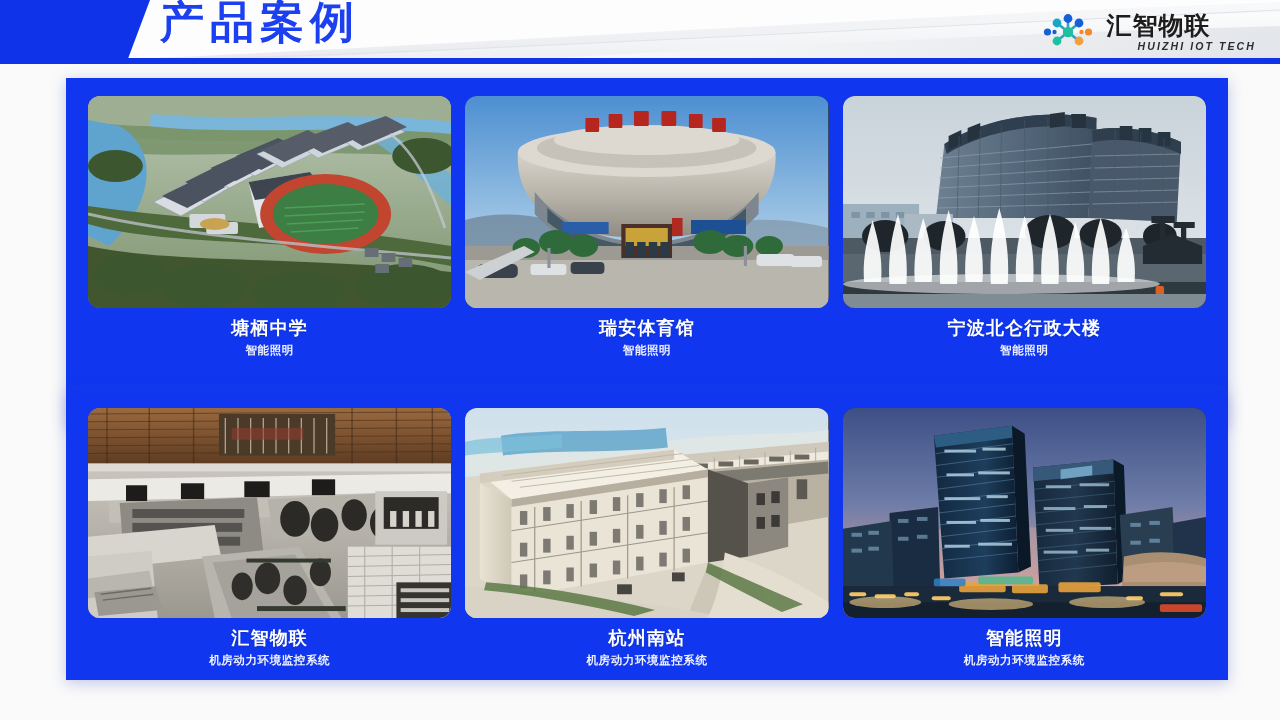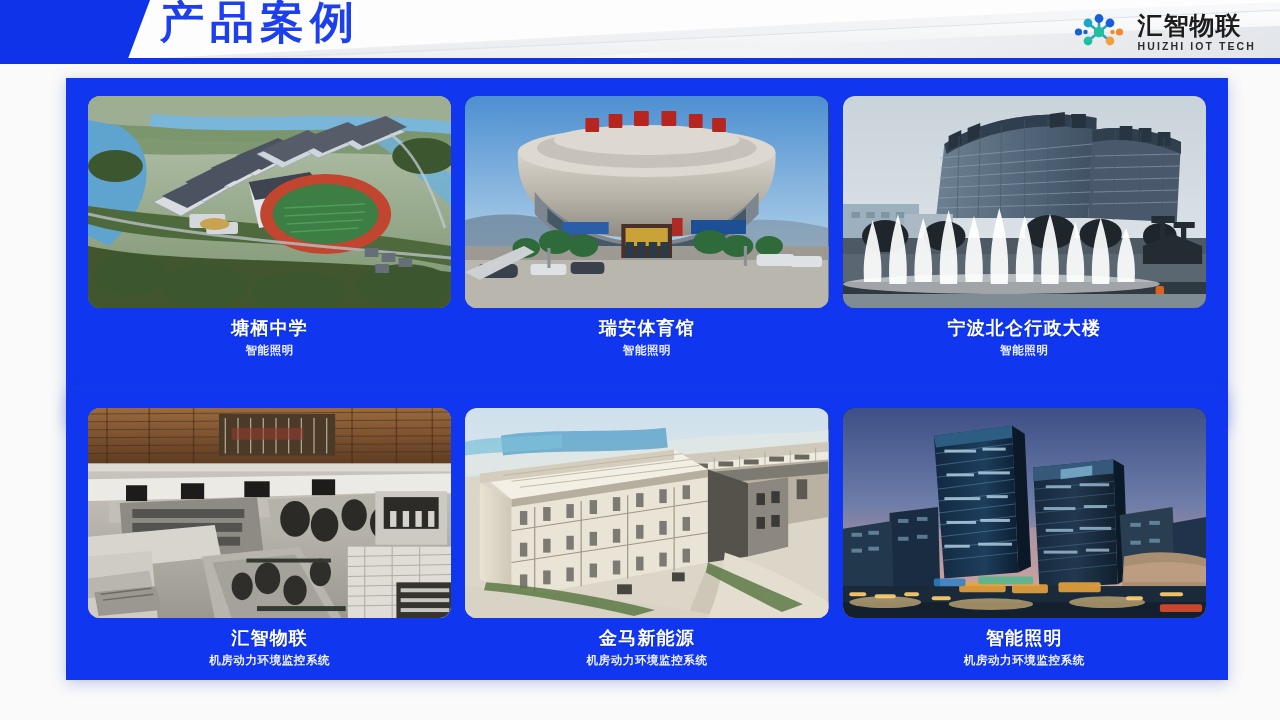--- a/index.html
+++ b/index.html
@@ -47,22 +47,23 @@
     display:flex; align-items:center; gap:14px;
   }
   .logo-mark{ width:50px; height:40px; display:block; }
   .logo-text{ display:flex; flex-direction:column; line-height:1; }
   .logo-cn{
     font-size:25px; font-weight:bold; color:#1c1c1c; letter-spacing:1px;
     font-family:"DejaVu Sans","Liberation Sans",sans-serif;
   }
   .logo-en{
     font-size:10.5px; font-weight:bold; color:#2c2c2c;
-    letter-spacing:2.1px; margin-top:3px; 
+    letter-spacing:2.1px; margin-top:3px; font-style:italic;
     font-family:"Liberation Sans",sans-serif;
+    margin-left:31px;
   }
 
   
   .panel{
     position:absolute; left:66px; width:1162px;
     background:#1037ef;
     box-shadow:0 3px 14px rgba(60,80,200,.30);
   }
   #panel-top{ top:78px; height:348px; }
   #panel-bottom{ top:390px; height:290px; }
@@ -650,21 +651,21 @@
           <g fill="#5d7a46" opacity=".85">
             <path d="M230 156 C256 168 290 184 320 198 L300 206 C270 190 246 176 228 166 Z"></path>
             <path d="M20 176 C70 180 130 190 180 204 L160 210 C110 198 60 188 18 184 Z"></path>
           </g>
           <g fill="#474540">
               <rect x="144" y="178" width="14" height="10"></rect>
               <rect x="196" y="166" width="12" height="9"></rect>
             </g>
         </svg>
       </div>
-      <div class="cap-title">金马新能源</div>
+      <div class="cap-title">杭州南站</div>
       <div class="cap-sub">机房动力环境监控系统</div>
     </div>
 
     <div class="card">
       <div class="thumb">
         <svg viewBox="0 0 344 212" preserveAspectRatio="none">
           <defs>
             <linearGradient id="g6sky" x1="0" y1="0" x2="0" y2="1">
               <stop offset="0" stop-color="#3d4f86"></stop>
                 <stop offset=".45" stop-color="#6d7ca8"></stop>

